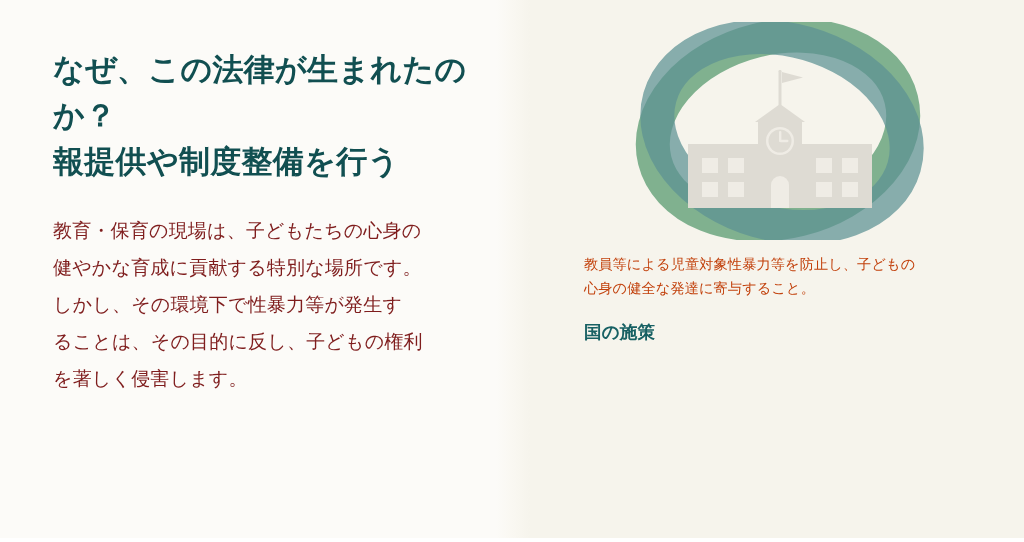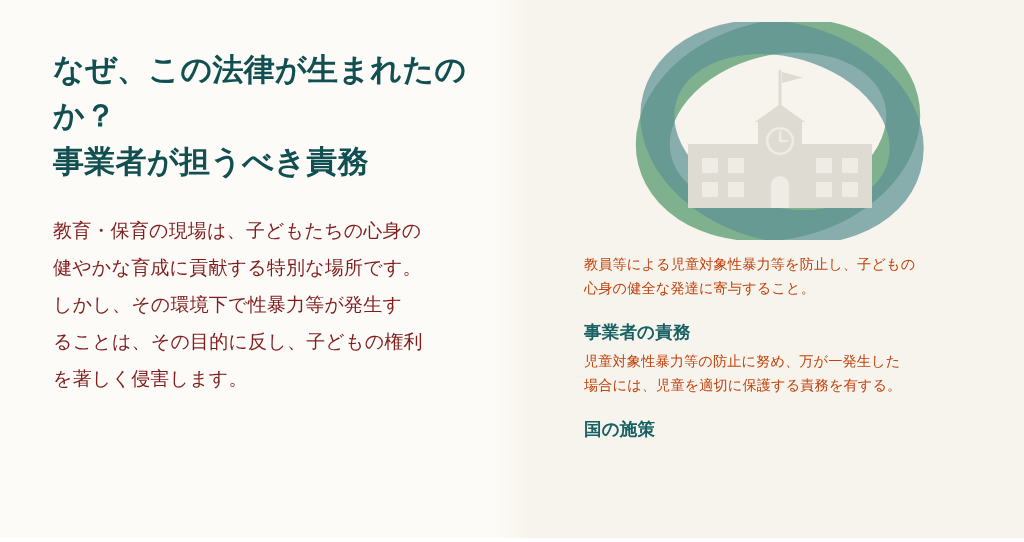--- a/index.html
+++ b/index.html
@@ -131,21 +131,21 @@
 
 <div id="slide">
 
   <div class="bg-left"></div>
   <div class="bg-right"></div>
   <div class="bg-seam"></div>
   <div class="bg-bottom-strip"></div>
 
   <div class="left-col">
     <h1 class="slide-title">なぜ、この法律が生まれたのか？
-事業者が担うべき責務</h1>
+報提供や制度整備を行う</h1>
     <p class="lead-paragraph">教育・保育の現場は、子どもたちの心身の
 健やかな育成に貢献する特別な場所です。
 しかし、その環境下で性暴力等が発生す
 ることは、その目的に反し、子どもの権利
 を著しく侵害します。</p>
   </div>
 
   <div class="hero">
     <svg viewBox="0 0 300 218" xmlns="http://www.w3.org/2000/svg" aria-hidden="true">
       <defs>
@@ -198,25 +198,20 @@
     </svg>
   </div>
 
   <div class="right-col">
 
     <div class="info-block">
       <p class="info-body">教員等による児童対象性暴力等を防止し、子どもの
 心身の健全な発達に寄与すること。</p>
     </div>
 
-    <div class="info-block">
-      <h2 class="info-heading">事業者の責務</h2>
-      <p class="info-body">児童対象性暴力等の防止に努め、万が一発生した
-場合には、児童を適切に保護する責務を有する。</p>
-    </div>
 
     <div class="info-block">
       <h2 class="info-heading">国の施策</h2>
     </div>
 
   </div>
 
 </div>
 
 </body></html>

